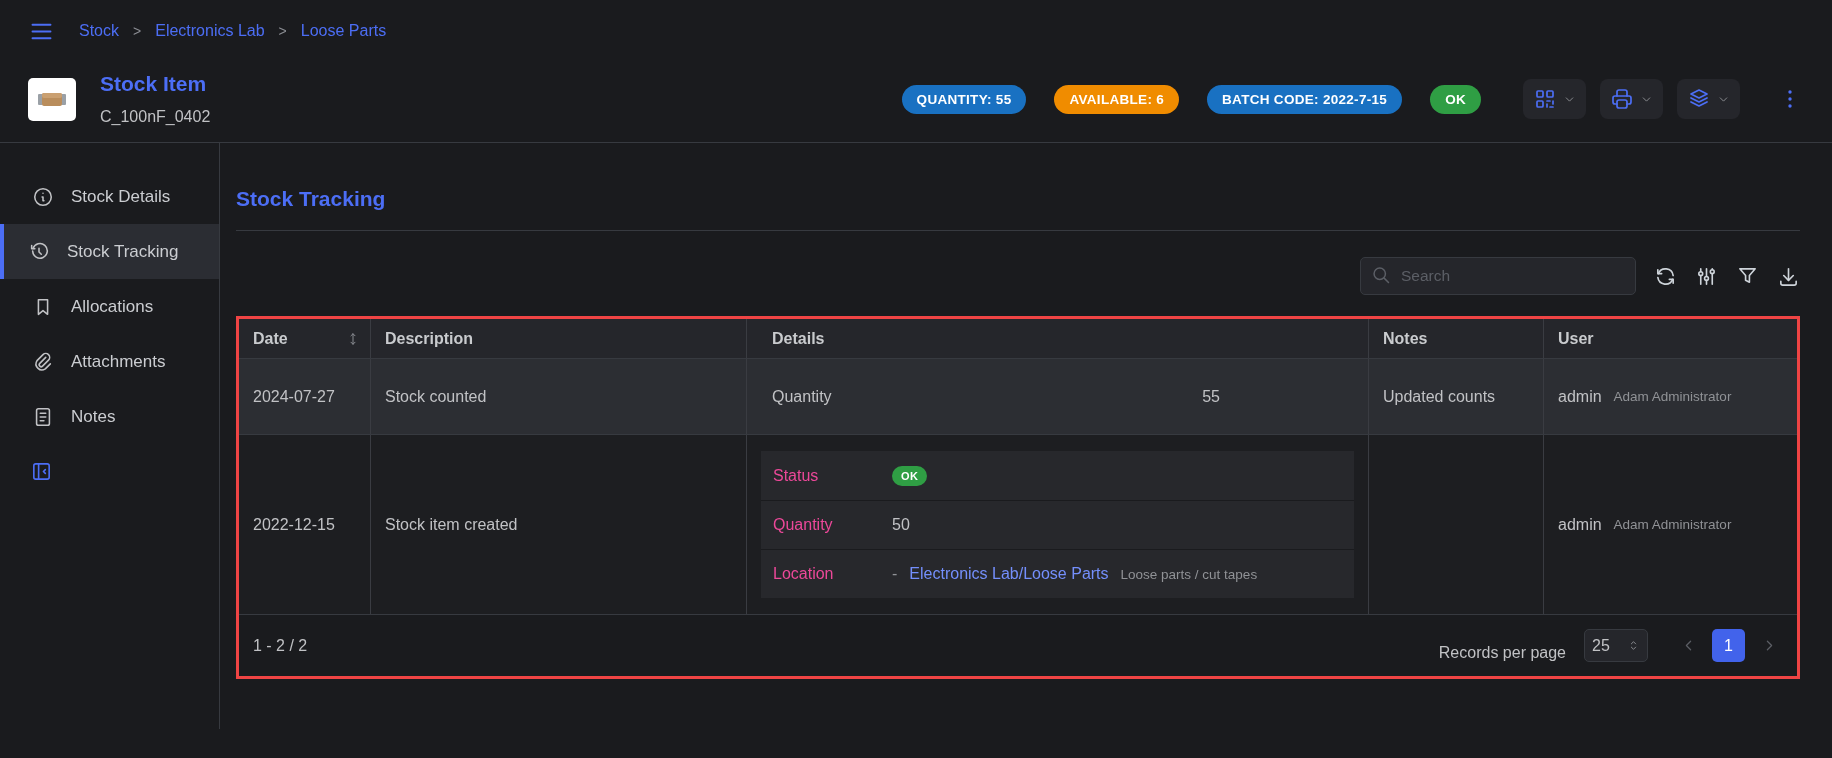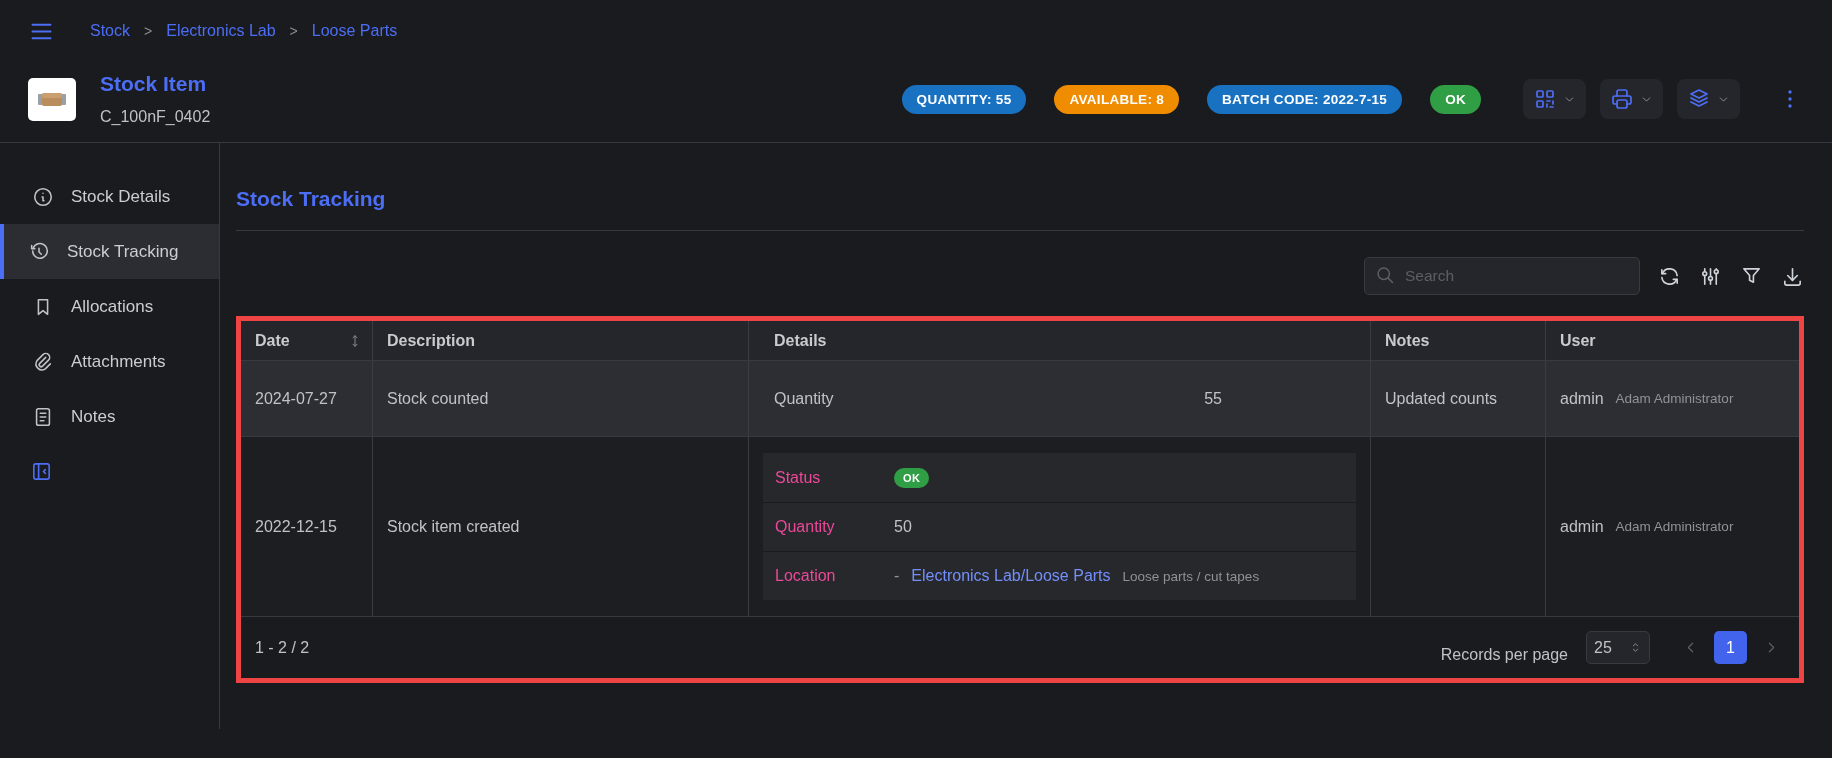--- a/index.html
+++ b/index.html
@@ -6,21 +6,21 @@
   html,body { background:#141517; }
   body { font-family: "Liberation Sans", sans-serif; }
   .app {
     position: relative; width: 1832px; height: 758px;
     background:#1a1b1e; color:#c1c2c5; overflow:hidden;
   }
   svg { display:block; }
   .i { stroke: currentColor; fill: none; stroke-width:1.7; stroke-linecap:round; stroke-linejoin:round; }
 
   
-  .topbar { height:62px; display:flex; align-items:center; padding:0 28px; gap:35px; }
+  .topbar { height:62px; display:flex; align-items:center; padding:0 28px; gap:24px; }
   .burger { color:#4c6ef5; cursor:pointer; }
   .crumbs { display:flex; align-items:center; gap:14px; font-size:16px; }
   .crumb { color:#4c6ef5; text-decoration:none; cursor:pointer; }
   .crumb-sep { color:#8b8d93; font-size:14px; }
 
   
   .header { display:flex; align-items:center; padding:10px 30px 16px 28px; }
   .thumb { width:48px; height:43px; background:#fff; border-radius:5px; display:flex; align-items:center; justify-content:center; flex:0 0 auto; }
   .title-block { margin-left:24px; }
   .page-title { color:#4c6ef5; font-size:21px; font-weight:bold; }
@@ -53,21 +53,21 @@
   .searchbox { position:relative; width:276px; height:38px; }
   .searchbox input {
     width:100%; height:100%; background:#25262b; border:1px solid #373a40; border-radius:5px;
     color:#c1c2c5; font-size:15.5px; padding:0 12px 0 40px; outline:none; font-family:"Liberation Sans",sans-serif;
   }
   .searchbox input::placeholder { color:#5c5f66; }
   .searchbox .mag { position:absolute; left:11px; top:8px; color:#5c5f66; }
   .tool-icon { color:#ced4da; cursor:pointer; }
 
   
-  .table { margin-top:21px; border:5px solid #ef4444; }
+  .table { margin-top:21px; border:3px solid #ef4444; }
   .trow { display:grid; grid-template-columns:131px 376px 622px 175px 254px; }
   .thead { background:#25262b; }
   .thead .cell { font-weight:bold; font-size:16px; color:#c9cbce; height:39px; display:flex; align-items:center; }
   .cell { padding-left:14px; border-left:1px solid #3a3c42; min-width:0; }
   .cell:first-child { border-left:none; }
   .cell.details-head { padding-left:25px; }
   .th-date { justify-content:space-between; padding-right:10px; }
   .sort-icon { color:#8b8d93; }
   .rbody { border-top:1px solid #373a40; font-size:16px; }
   .row1 { background:#2c2e33; }
@@ -124,21 +124,21 @@
         <rect x="7" y="7" width="20" height="13" rx="2" fill="#b98d5c"></rect>
         <rect x="7" y="7" width="20" height="5" rx="2" fill="#caa071"></rect>
       </svg>
     </div>
     <div class="title-block">
       <div class="page-title">Stock Item</div>
       <div class="page-subtitle">C_100nF_0402</div>
     </div>
     <div class="header-right">
       <span class="badge badge-blue">QUANTITY: 55</span>
-      <span class="badge badge-orange">AVAILABLE: 8</span>
+      <span class="badge badge-orange">AVAILABLE: 6</span>
       <span class="badge badge-blue">BATCH CODE: 2022-7-15</span>
       <span class="badge badge-green">OK</span>
 
       <div class="icon-btn-group">
         <div class="icon-btn">
           <span>
             <svg class="i" width="24" height="24" viewBox="0 0 24 24">
               <rect x="4" y="4" width="6" height="6" rx="1"></rect>
               <rect x="14" y="4" width="6" height="6" rx="1"></rect>
               <rect x="4" y="14" width="6" height="6" rx="1"></rect>

